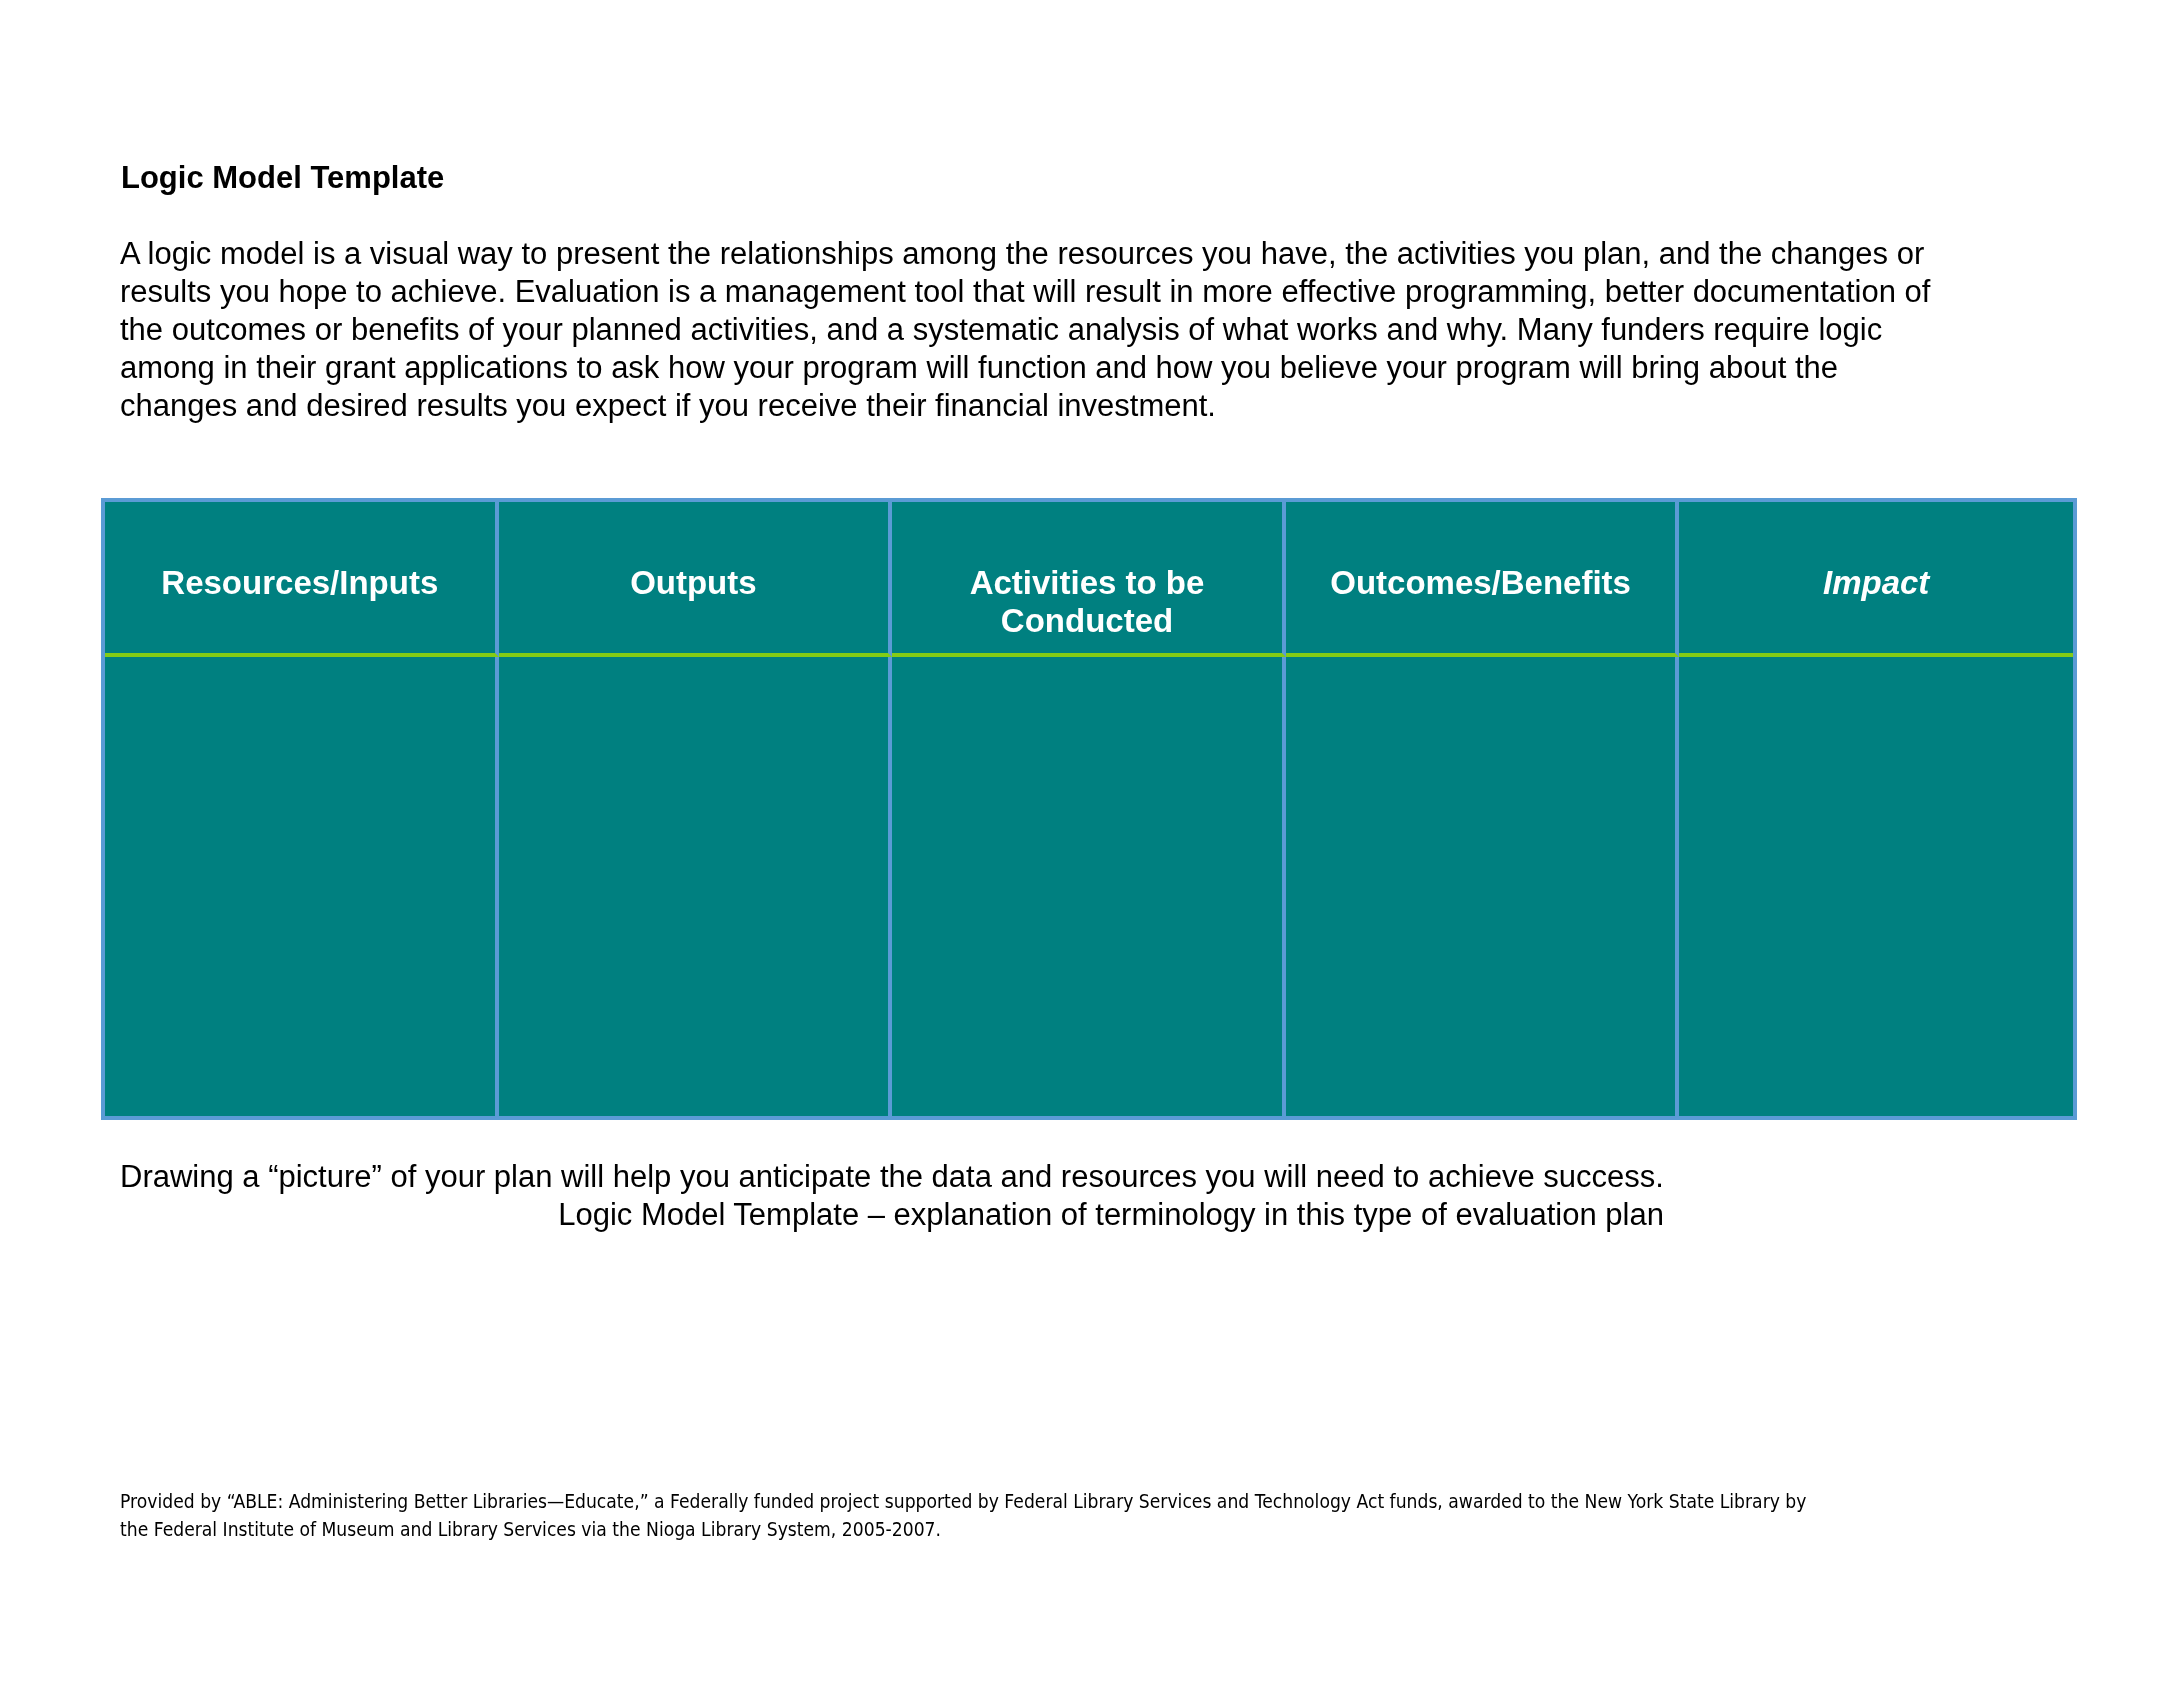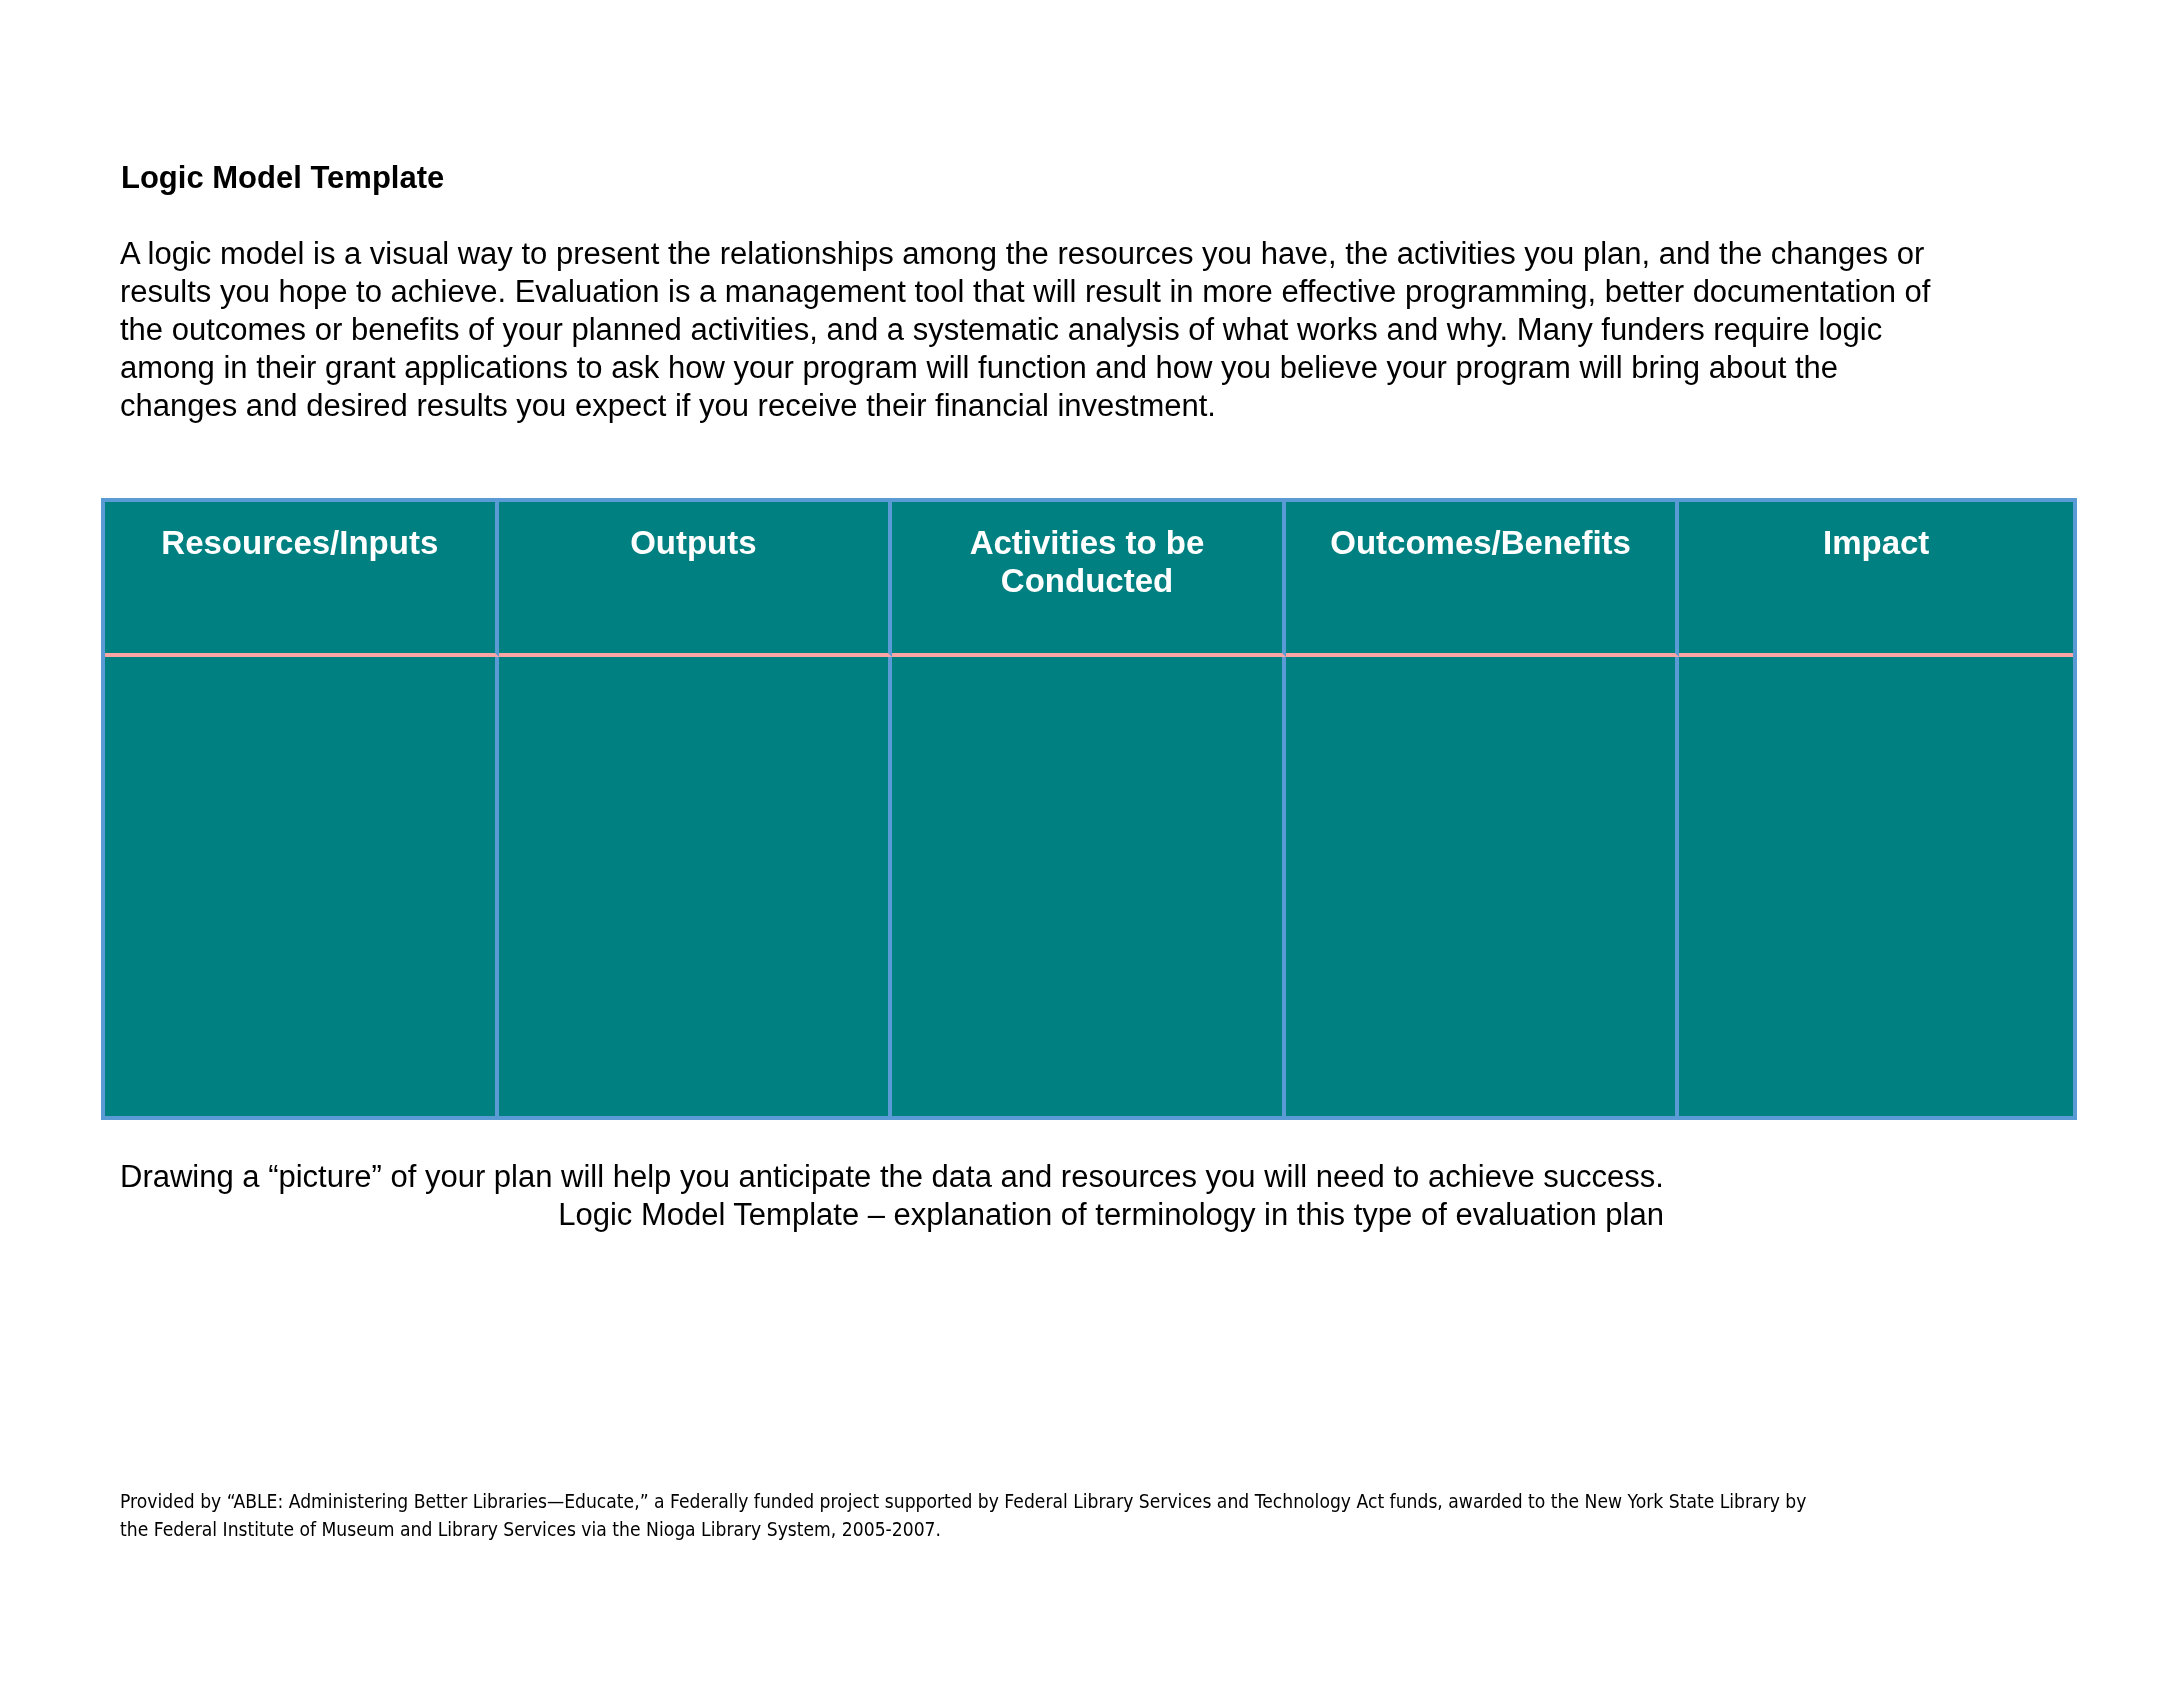--- a/index.html
+++ b/index.html
@@ -7,23 +7,23 @@
          font-family: "Liberation Sans", sans-serif; color: #000; }
   .title { position: absolute; left: 120px; top: 158px; font-size: 31px; font-weight: bold;
            line-height: 38px; margin: 1px; }
   .intro { position: absolute; left: 120px; top: 235px; font-size: 31px; line-height: 38px;
            margin: 0; white-space: nowrap; }
   .intro span { display: block; }
   .lm-table { position: absolute; left: 101px; top: 498px; width: 1976px; height: 622px;
               box-sizing: border-box; border: 4px solid #5b9bd5; background: #008080;
               display: grid; grid-template-columns: repeat(5, 1fr); grid-template-rows: 155px 1fr; }
   .cell { background: #008080; border-right: 4px solid #5b9bd5; box-sizing: border-box; }
-  .cell:nth-child(5n) { border-right: none; }
-  .hdr { border-bottom: 4px solid #fca5a5; color: #ffffff; font-weight: bold; font-size: 33px;
-         line-height: 38px; text-align: center; padding: 22px 10px 0 10px; }
+  .cell:nth-child(5n) { border-right: none; font-style: italic; }
+  .hdr { border-bottom: 4px solid #84cc16; color: #ffffff; font-weight: bold; font-size: 33px;
+         line-height: 38px; text-align: center; padding: 62px 10px 0 10px; }
   .body-cell { cursor: text; }
   .after { position: absolute; left: 120px; top: 1158px; font-size: 31px; line-height: 38px;
            margin: 0; white-space: nowrap; }
   .after span { display: block; text-align: right; }
   .footer { position: absolute; left: 120px; top: 1487px; font-family: "DejaVu Sans", sans-serif;
             font-size: 20px; line-height: 28px; margin: 0; white-space: nowrap;
             transform: scaleX(0.86); transform-origin: left top; }
   .footer span { display: block; }
 </style>
 </head>

